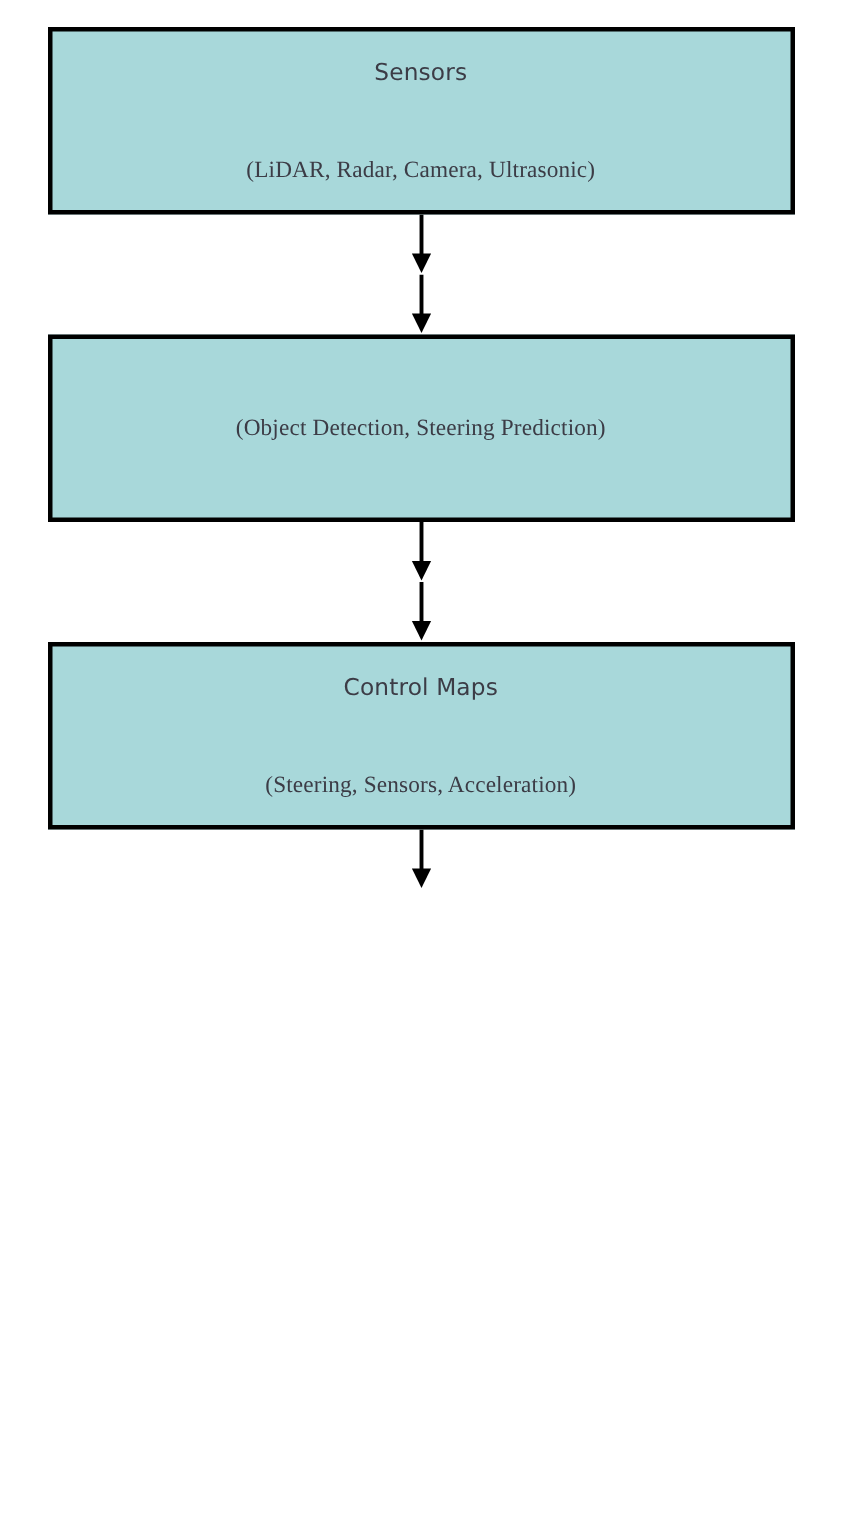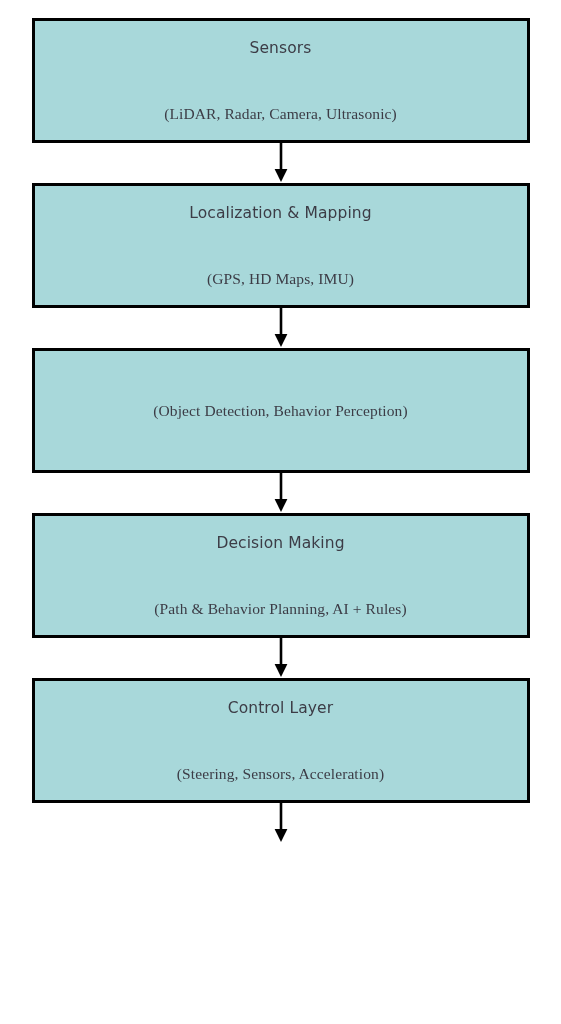--- a/index.html
+++ b/index.html
@@ -91,64 +91,52 @@
       </div>
     </div>
 
     <div class="connector">
       <svg width="40" height="40" viewBox="0 0 40 40" aria-hidden="true">
         <line x1="20" y1="0" x2="20" y2="28" stroke="#000000" stroke-width="2.6"></line>
         <polygon points="20,39 13.6,26 26.4,26" fill="#000000"></polygon>
       </svg>
     </div>
 
+
+    <div class="connector">
+      <svg width="40" height="40" viewBox="0 0 40 40" aria-hidden="true">
+        <line x1="20" y1="0" x2="20" y2="28" stroke="#000000" stroke-width="2.6"></line>
+        <polygon points="20,39 13.6,26 26.4,26" fill="#000000"></polygon>
+      </svg>
+    </div>
+
     <div class="node">
       <div class="node-text">
-        <span class="node-title">Localization &amp; Mapping</span>
-        <span class="node-subtitle">(GPS, HD Maps, IMU)</span>
+        <span class="node-subtitle">(Object Detection, Steering Prediction)</span>
       </div>
     </div>
 
     <div class="connector">
       <svg width="40" height="40" viewBox="0 0 40 40" aria-hidden="true">
         <line x1="20" y1="0" x2="20" y2="28" stroke="#000000" stroke-width="2.6"></line>
         <polygon points="20,39 13.6,26 26.4,26" fill="#000000"></polygon>
       </svg>
     </div>
 
-    <div class="node">
-      <div class="node-text">
-        <span class="node-subtitle">(Object Detection, Behavior Perception)</span>
-      </div>
-    </div>
 
     <div class="connector">
       <svg width="40" height="40" viewBox="0 0 40 40" aria-hidden="true">
         <line x1="20" y1="0" x2="20" y2="28" stroke="#000000" stroke-width="2.6"></line>
         <polygon points="20,39 13.6,26 26.4,26" fill="#000000"></polygon>
       </svg>
     </div>
 
     <div class="node">
       <div class="node-text">
-        <span class="node-title">Decision Making</span>
-        <span class="node-subtitle">(Path &amp; Behavior Planning, AI + Rules)</span>
-      </div>
-    </div>
-
-    <div class="connector">
-      <svg width="40" height="40" viewBox="0 0 40 40" aria-hidden="true">
-        <line x1="20" y1="0" x2="20" y2="28" stroke="#000000" stroke-width="2.6"></line>
-        <polygon points="20,39 13.6,26 26.4,26" fill="#000000"></polygon>
-      </svg>
-    </div>
-
-    <div class="node">
-      <div class="node-text">
-        <span class="node-title">Control Layer</span>
+        <span class="node-title">Control Maps</span>
         <span class="node-subtitle">(Steering, Sensors, Acceleration)</span>
       </div>
     </div>
 
     <div class="connector">
       <svg width="40" height="40" viewBox="0 0 40 40" aria-hidden="true">
         <line x1="20" y1="0" x2="20" y2="28" stroke="#000000" stroke-width="2.6"></line>
         <polygon points="20,39 13.6,26 26.4,26" fill="#000000"></polygon>
       </svg>
     </div>

